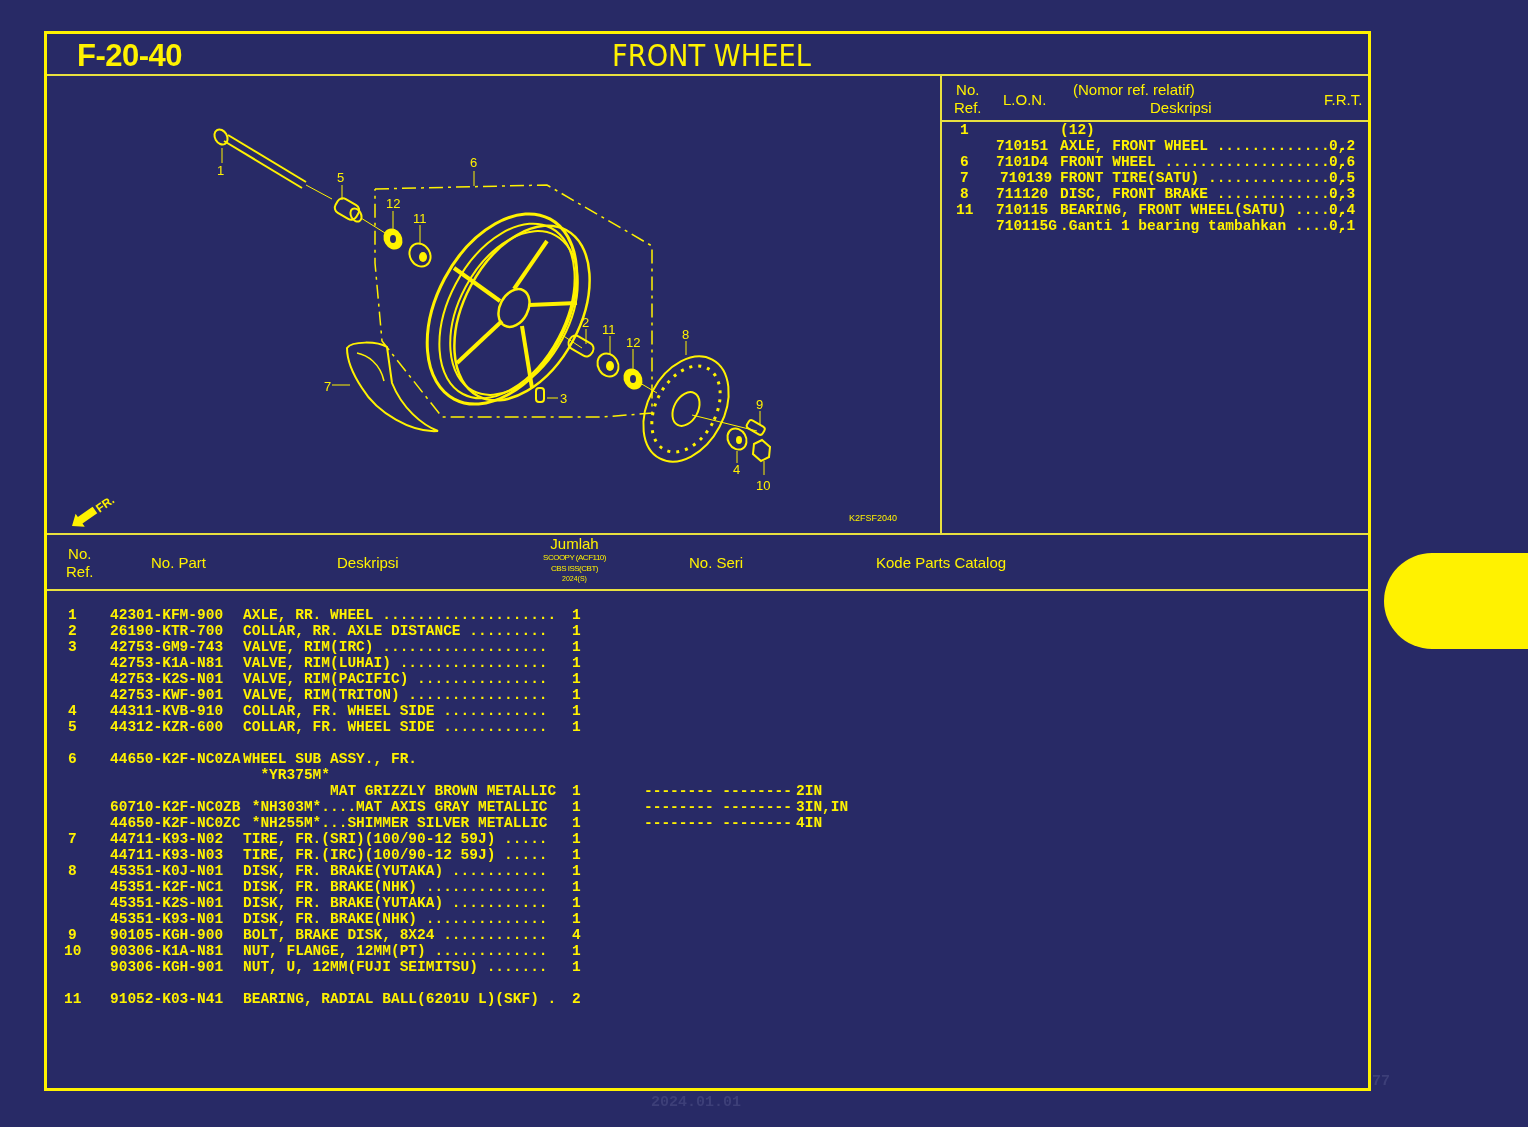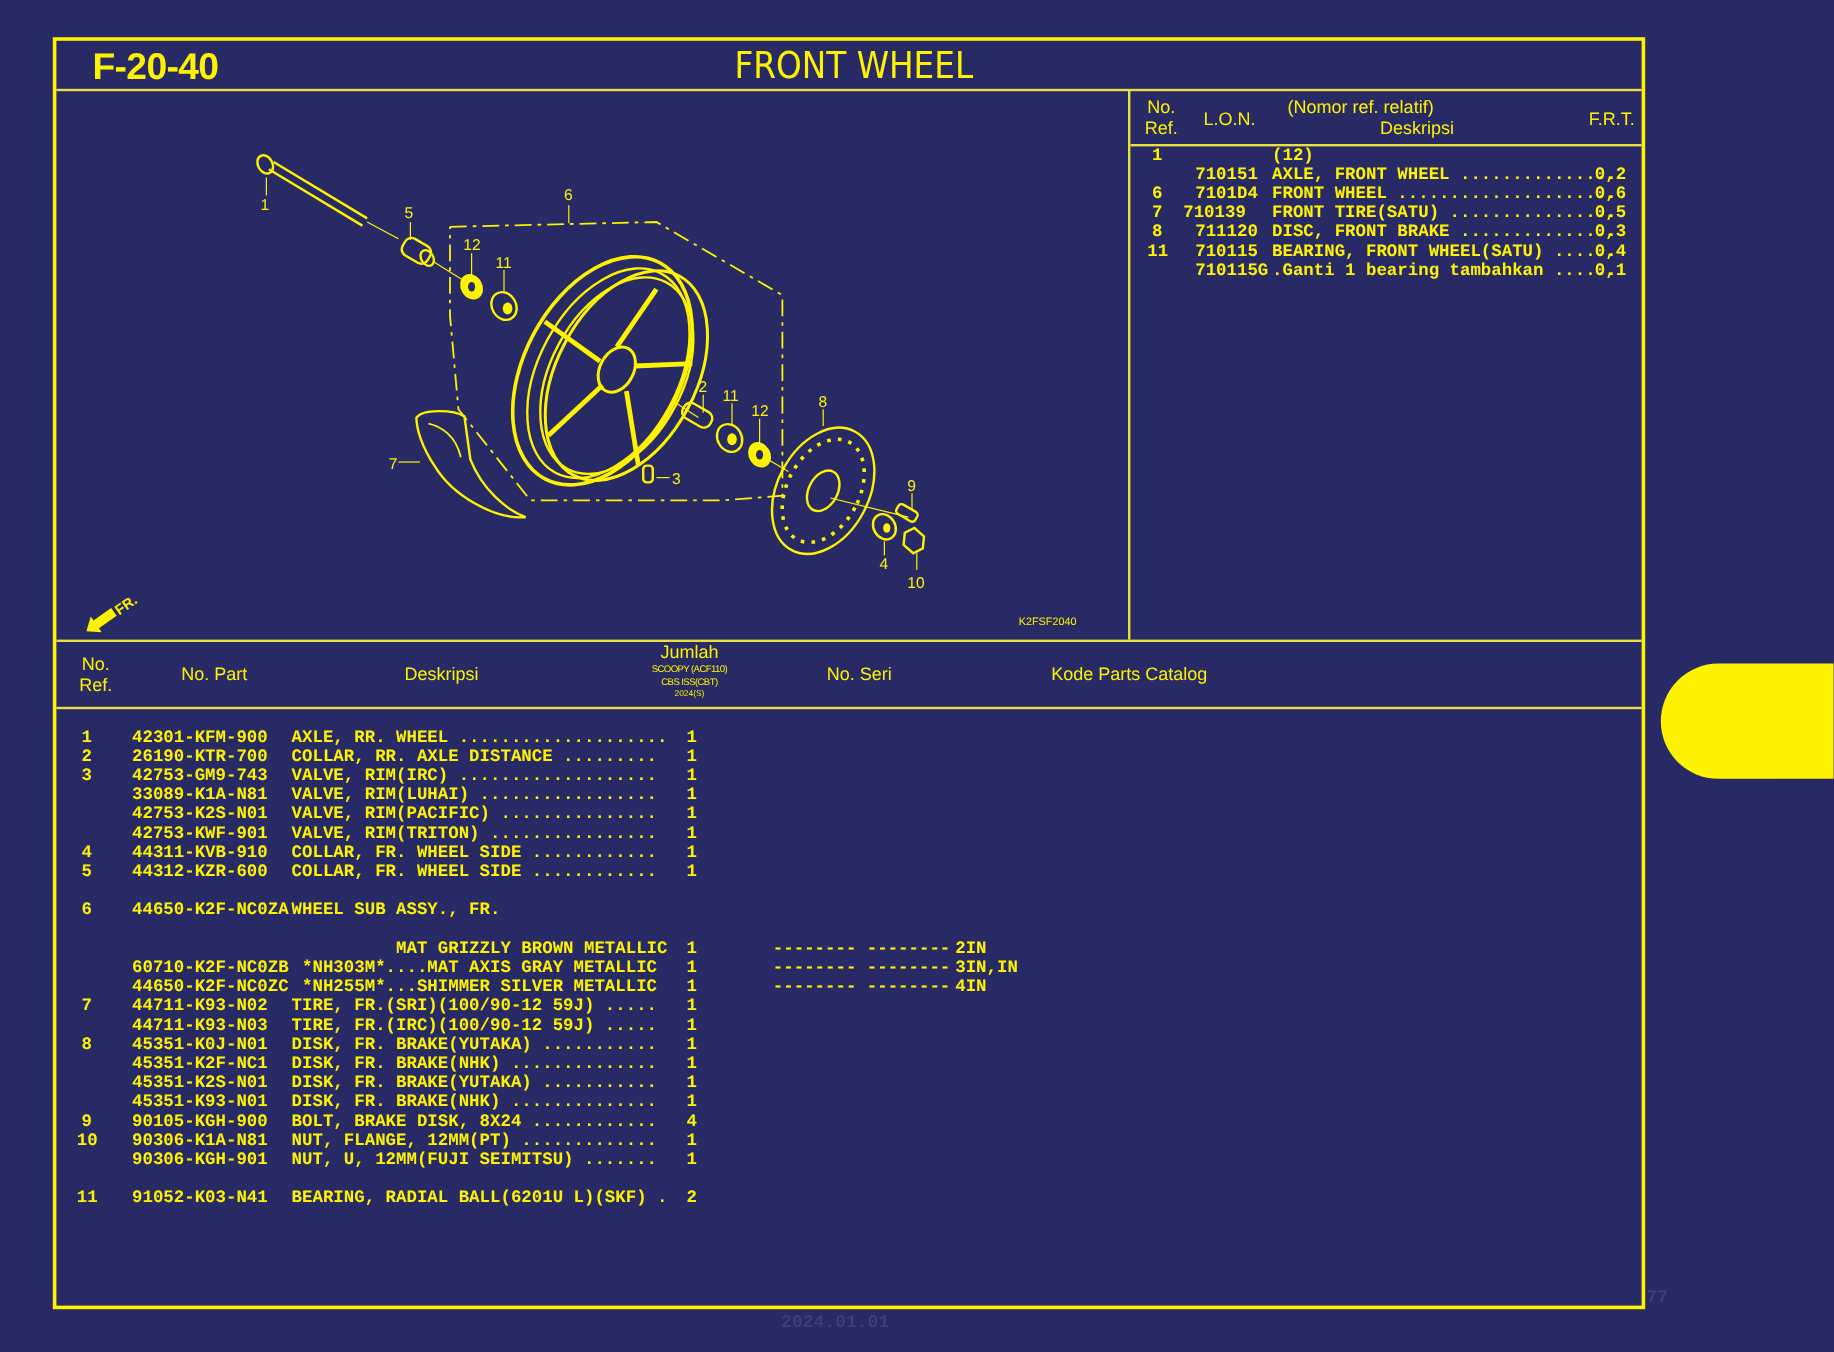--- a/index.html
+++ b/index.html
@@ -157,21 +157,21 @@
       <div class="frt-row" style="top:0px;">
         <span style="left:18px;">1</span><span style="left:54px;"></span><span style="left:118px;">(12)</span><span style="left:387px;"></span>
       </div>
       <div class="frt-row" style="top:16px;">
         <span style="left:18px;"></span><span style="left:54px;">710151</span><span style="left:118px;">AXLE, FRONT WHEEL ...............</span><span style="left:387px;">0,2</span>
       </div>
       <div class="frt-row" style="top:32px;">
         <span style="left:18px;">6</span><span style="left:54px;">7101D4</span><span style="left:118px;">FRONT WHEEL .....................</span><span style="left:387px;">0,6</span>
       </div>
       <div class="frt-row" style="top:48px;">
-        <span style="left:18px;">7</span><span style="left:44px;text-align:center;">710139</span><span style="left:118px;">FRONT TIRE(SATU) ................</span><span style="left:387px;">0,5</span>
+        <span style="left:18px;">7</span><span style="left:58px;text-align:center;">710139</span><span style="left:118px;">FRONT TIRE(SATU) ................</span><span style="left:387px;">0,5</span>
       </div>
       <div class="frt-row" style="top:64px;">
         <span style="left:18px;">8</span><span style="left:54px;">711120</span><span style="left:118px;">DISC, FRONT BRAKE ...............</span><span style="left:387px;">0,3</span>
       </div>
       <div class="frt-row" style="top:80px;">
         <span style="left:14px;">11</span><span style="left:54px;">710115</span><span style="left:118px;">BEARING, FRONT WHEEL(SATU) ......</span><span style="left:387px;">0,4</span>
       </div>
       <div class="frt-row" style="top:96px;">
         <span style="left:18px;"></span><span style="left:54px;">710115G</span><span style="left:118px;">.Ganti 1 bearing tambahkan ......</span><span style="left:387px;">0,1</span>
       </div>
@@ -194,27 +194,28 @@
     </div>
     <div class="hdr" style="left:642px; top:19px;">No. Seri</div>
     <div class="hdr" style="left:829px; top:19px;">Kode Parts Catalog</div>
   </div>
   <div class="hline" style="left:0; top:555px; width:1321px;"></div>
 
   <div class="mono" style="position:absolute; left:0; top:573px; width:1321px; height:420px;">
     <div class="parts-row" style="top:0px;"><span style="left:21px;">1</span><span style="left:63px;">42301-KFM-900</span><span style="left:196px;">AXLE, RR. WHEEL ....................</span><span style="left:525px;">1</span><span style="left:597px;"></span><span style="left:749px;"></span></div>
     <div class="parts-row" style="top:16px;"><span style="left:21px;">2</span><span style="left:63px;">26190-KTR-700</span><span style="left:196px;">COLLAR, RR. AXLE DISTANCE .........</span><span style="left:525px;">1</span><span style="left:597px;"></span><span style="left:749px;"></span></div>
     <div class="parts-row" style="top:32px;"><span style="left:21px;">3</span><span style="left:63px;">42753-GM9-743</span><span style="left:196px;">VALVE, RIM(IRC) ...................</span><span style="left:525px;">1</span><span style="left:597px;"></span><span style="left:749px;"></span></div>
-    <div class="parts-row" style="top:48px;"><span style="left:21px;"></span><span style="left:63px;">33089-K1A-N81</span><span style="left:196px;">VALVE, RIM(LUHAI) .................</span><span style="left:525px;">1</span><span style="left:597px;"></span><span style="left:749px;"></span></div>
+    <div class="parts-row" style="top:48px;"><span style="left:21px;"></span><span style="left:63px;">42753-K1A-N81</span><span style="left:196px;">VALVE, RIM(LUHAI) .................</span><span style="left:525px;">1</span><span style="left:597px;"></span><span style="left:749px;"></span></div>
     <div class="parts-row" style="top:64px;"><span style="left:21px;"></span><span style="left:63px;">42753-K2S-N01</span><span style="left:196px;">VALVE, RIM(PACIFIC) ...............</span><span style="left:525px;">1</span><span style="left:597px;"></span><span style="left:749px;"></span></div>
     <div class="parts-row" style="top:80px;padding-left:48px;"><span style="left:21px;"></span><span style="left:63px;">42753-KWF-901</span><span style="left:196px;">VALVE, RIM(TRITON) ................</span><span style="left:525px;">1</span><span style="left:597px;"></span><span style="left:749px;"></span></div>
     <div class="parts-row" style="top:96px;"><span style="left:21px;">4</span><span style="left:63px;">44311-KVB-910</span><span style="left:196px;">COLLAR, FR. WHEEL SIDE ............</span><span style="left:525px;">1</span><span style="left:597px;"></span><span style="left:749px;"></span></div>
     <div class="parts-row" style="top:112px;"><span style="left:21px;">5</span><span style="left:63px;">44312-KZR-600</span><span style="left:196px;">COLLAR, FR. WHEEL SIDE ............</span><span style="left:525px;">1</span><span style="left:597px;"></span><span style="left:749px;"></span></div>
     <div class="parts-row" style="top:128px;"></div>
     <div class="parts-row" style="top:144px;"><span style="left:21px;">6</span><span style="left:63px;">44650-K2F-NC0ZA</span><span style="left:196px;">WHEEL SUB ASSY., FR.</span><span style="left:525px;"></span><span style="left:597px;"></span><span style="left:749px;"></span></div>
+    <div class="parts-row" style="top:160px;"><span style="left:196px;">  *YR375M*</span></div>
     <div class="parts-row" style="top:176px;"><span style="left:196px;">          MAT GRIZZLY BROWN METALLIC</span><span style="left:525px;">1</span><span style="left:597px;">-------- --------</span><span style="left:749px;">2IN</span></div>
     <div class="parts-row" style="top:192px;"><span style="left:63px;">60710-K2F-NC0ZB</span><span style="left:196px;"> *NH303M*....MAT AXIS GRAY METALLIC</span><span style="left:525px;">1</span><span style="left:597px;">-------- --------</span><span style="left:749px;">3IN,IN</span></div>
     <div class="parts-row" style="top:208px;"><span style="left:63px;">44650-K2F-NC0ZC</span><span style="left:196px;"> *NH255M*...SHIMMER SILVER METALLIC</span><span style="left:525px;">1</span><span style="left:597px;">-------- --------</span><span style="left:749px;">4IN</span></div>
     <div class="parts-row" style="top:224px;"><span style="left:21px;">7</span><span style="left:63px;">44711-K93-N02</span><span style="left:196px;">TIRE, FR.(SRI)(100/90-12 59J) .....</span><span style="left:525px;">1</span></div>
     <div class="parts-row" style="top:240px;"><span style="left:63px;">44711-K93-N03</span><span style="left:196px;">TIRE, FR.(IRC)(100/90-12 59J) .....</span><span style="left:525px;">1</span></div>
     <div class="parts-row" style="top:256px;"><span style="left:21px;">8</span><span style="left:63px;">45351-K0J-N01</span><span style="left:196px;">DISK, FR. BRAKE(YUTAKA) ...........</span><span style="left:525px;">1</span></div>
     <div class="parts-row" style="top:272px;"><span style="left:63px;">45351-K2F-NC1</span><span style="left:196px;">DISK, FR. BRAKE(NHK) ..............</span><span style="left:525px;">1</span></div>
     <div class="parts-row" style="top:288px;"><span style="left:63px;">45351-K2S-N01</span><span style="left:196px;">DISK, FR. BRAKE(YUTAKA) ...........</span><span style="left:525px;">1</span></div>
     <div class="parts-row" style="top:304px;"><span style="left:63px;">45351-K93-N01</span><span style="left:196px;">DISK, FR. BRAKE(NHK) ..............</span><span style="left:525px;">1</span></div>
     <div class="parts-row" style="top:320px;"><span style="left:21px;">9</span><span style="left:63px;">90105-KGH-900</span><span style="left:196px;">BOLT, BRAKE DISK, 8X24 ............</span><span style="left:525px;">4</span></div>

